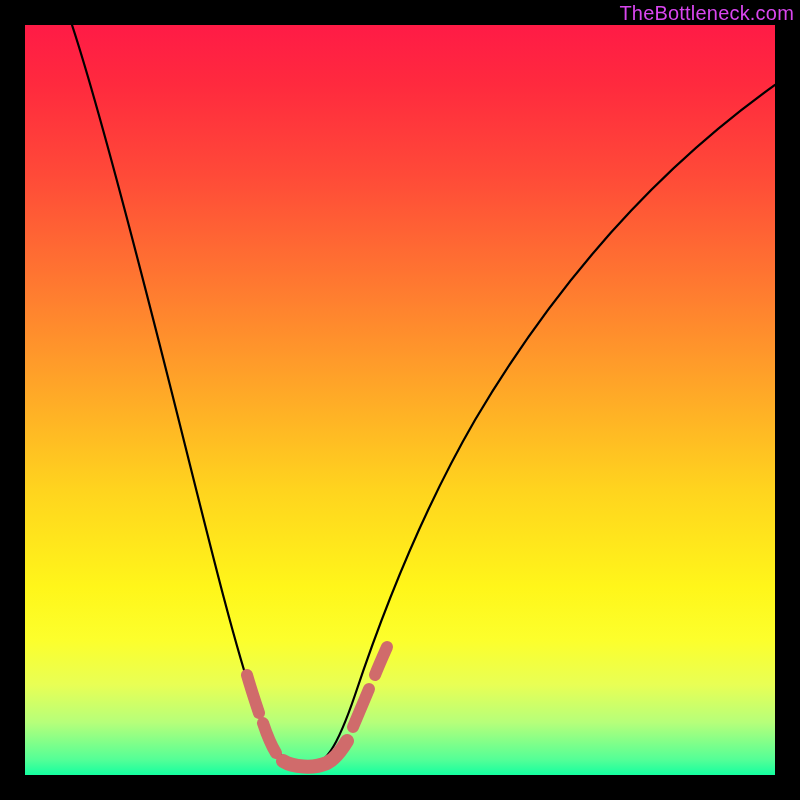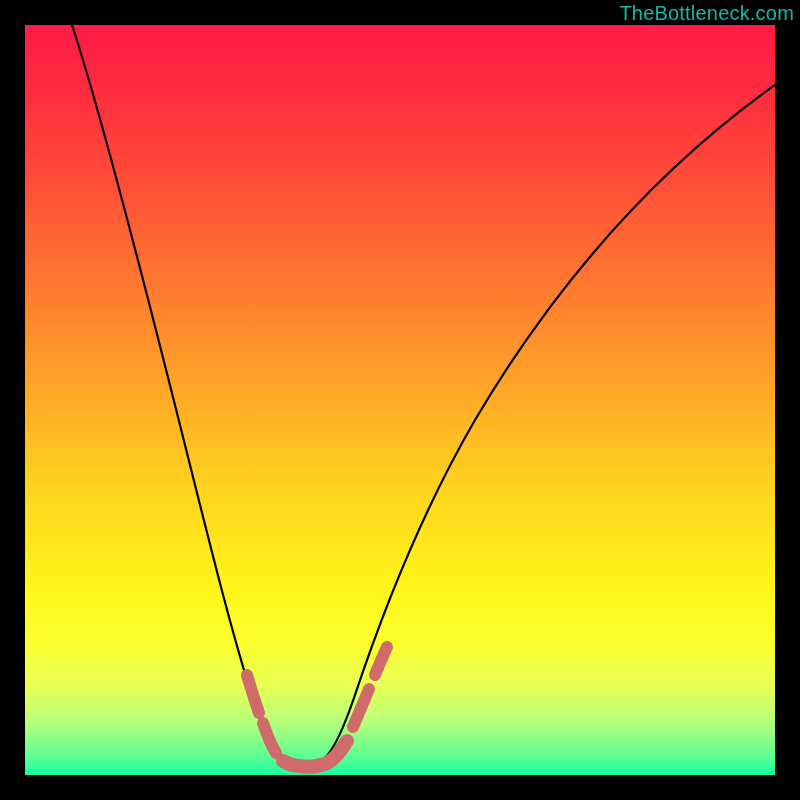--- a/index.html
+++ b/index.html
@@ -30,21 +30,21 @@
       #e8ff55 88%,
       #b6ff7a 93%,
       #53ff97 98%,
       #14ffa0 100%
     );
   }
   .watermark {
     position: absolute;
     top: 2px;
     right: 6px;
-    color: #14b8a6;
+    color: #d946ef;
     font-size: 20px;
     font-weight: 400;
     letter-spacing: 0.2px;
     z-index: 5;
   }
   svg.curve {
     position: absolute;
     left: 0;
     top: 0;
     width: 750px;

